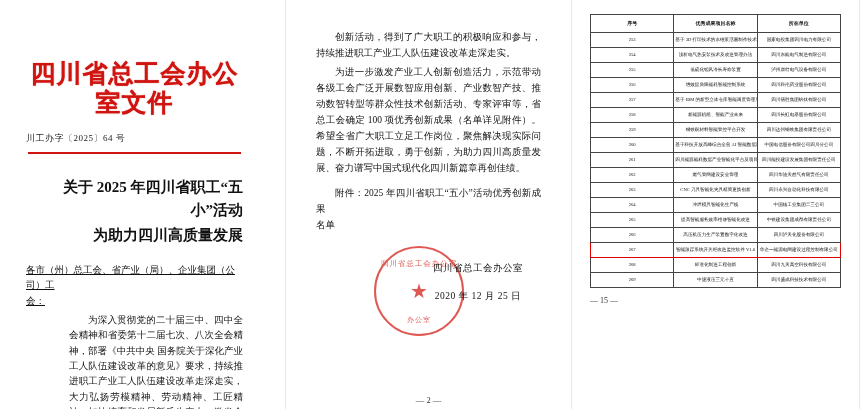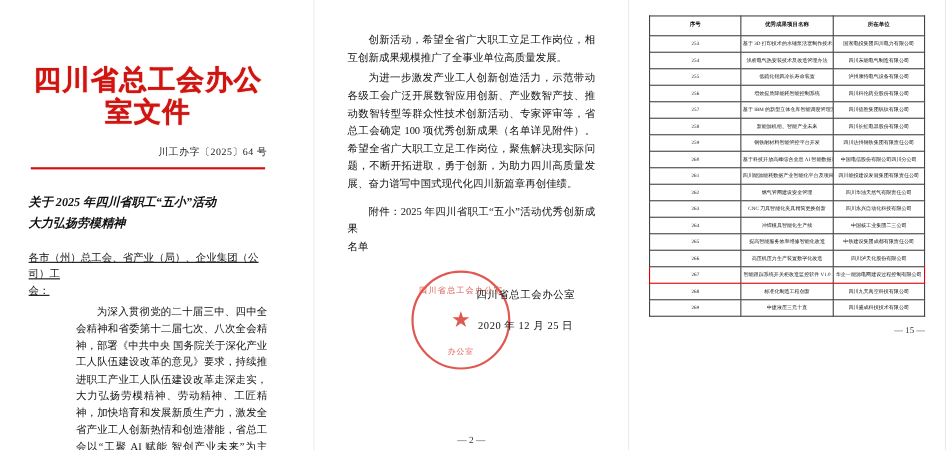--- a/index.html
+++ b/index.html
@@ -44,39 +44,38 @@
     color: #d01510;
     font-weight: bold;
     font-size: 25px;
     letter-spacing: 1px;
     line-height: 1.15;
     margin-top: 42px;
     font-family: "Liberation Serif", serif;
     text-shadow: 0 0 1px #d01510;
   }
   .doc-number {
-    text-align: right;
+    text-align: left;
     font-size: 9px;
     color: #1c1c1c;
     margin-top: 14px;
     letter-spacing: 0.5px;
   }
   .red-rule {
     height: 2px;
     background: #d01510;
     margin: 7px 2px 0 2px;
   }
   .doc-heading {
-    text-align: left;
+    text-align: right;
     font-weight: bold;
-    font-size: 11px;
+    font-size: 15px;
     line-height: 1.55;
     color: #111;
     margin-top: 22px;
-    font-style: italic;
   }
   .addressee {
     font-size: 9.5px;
     line-height: 1.6;
     color: #111;
     margin-top: 16px;
     text-decoration: underline;
   }
   .body-text {
     font-size: 9.5px;
@@ -200,21 +199,21 @@
   .tbl td.name { width: 128px; text-align: center; }
   .tbl td.unit { text-align: center; }
   .tbl tr { height: 15px; }
   .hl-row td {
     border-top: 1.6px solid #e00000;
     border-bottom: 1.6px solid #e00000;
   }
   .hl-row td:first-child { border-left: 1.6px solid #e00000; }
   .hl-row td:last-child { border-right: 1.6px solid #e00000; }
   .p3-pagenum {
-    text-align: right;
+    text-align: left;
     font-size: 8px;
     color: #333;
     margin-top: 8px;
   }
   
   .p4 {
     flex: 1;
     height: 409px;
     background: #ffffff;
   }
@@ -223,30 +222,30 @@
 <body>
 
 <div class="page">
 
   <div class="doc-page p1">
     <div class="p1-inner">
       <div class="org-title">四川省总工会办公室文件</div>
       <div class="doc-number">川工办字〔2025〕64 号</div>
       <div class="red-rule"></div>
       <div class="doc-heading">关于 2025 年四川省职工“五小”活动</div>
-      <div class="doc-heading" style="margin-top:2px">大力弘扬劳模精神</div>
+      <div class="doc-heading" style="margin-top:2px">为助力四川高质量发展</div>
       <div class="addressee">各市（州）总工会、省产业（局）、企业集团（公司）工</div>
       <div class="addressee" style="margin-top:0">会：</div>
       <div class="body-text indent2">为深入贯彻党的二十届三中、四中全会精神和省委第十二届七次、八次全会精神，部署《中共中央 国务院关于深化产业工人队伍建设改革的意见》要求，持续推进职工产业工人队伍建设改革走深走实，大力弘扬劳模精神、劳动精神、工匠精神，加快培育和发展新质生产力，激发全省产业工人创新热情和创造潜能，省总工会以“工聚 AI 赋能 智创产业未来”为主题，在全省范围内广泛开展职工“五小”</div>
 
     </div>
   </div>
 
   <div class="doc-page p2">
-    <div class="col indent2">创新活动，希望全省广大职工立足工作岗位，相互创新成果规模推广了全事业单位高质量发展。</div>
+    <div class="col indent2">创新活动，得到了广大职工的积极响应和参与，持续推进职工产业工人队伍建设改革走深走实。</div>
     <div class="col indent2" style="margin-top:3px">为进一步激发产业工人创新创造活力，示范带动各级工会广泛开展数智应用创新、产业数智产技、推动数智转型等群众性技术创新活动、专家评审等，省总工会确定 100 项优秀创新成果（名单详见附件）。希望全省广大职工立足工作岗位，聚焦解决现实际问题，不断开拓进取，勇于创新，为助力四川高质量发展、奋力谱写中国式现代化四川新篇章再创佳绩。</div>
     <div class="col indent2" style="margin-top:9px">附件：2025 年四川省职工“五小”活动优秀创新成果</div>
     <div class="col" style="margin-top:1px">名单</div>
 
     <div class="stamp-wrap">
       <div class="seal">
         <div class="seal-text">四川省总工会办公室</div>
         <div class="star">★</div>
         <div class="seal-text-bottom">办公室</div>
       </div>

